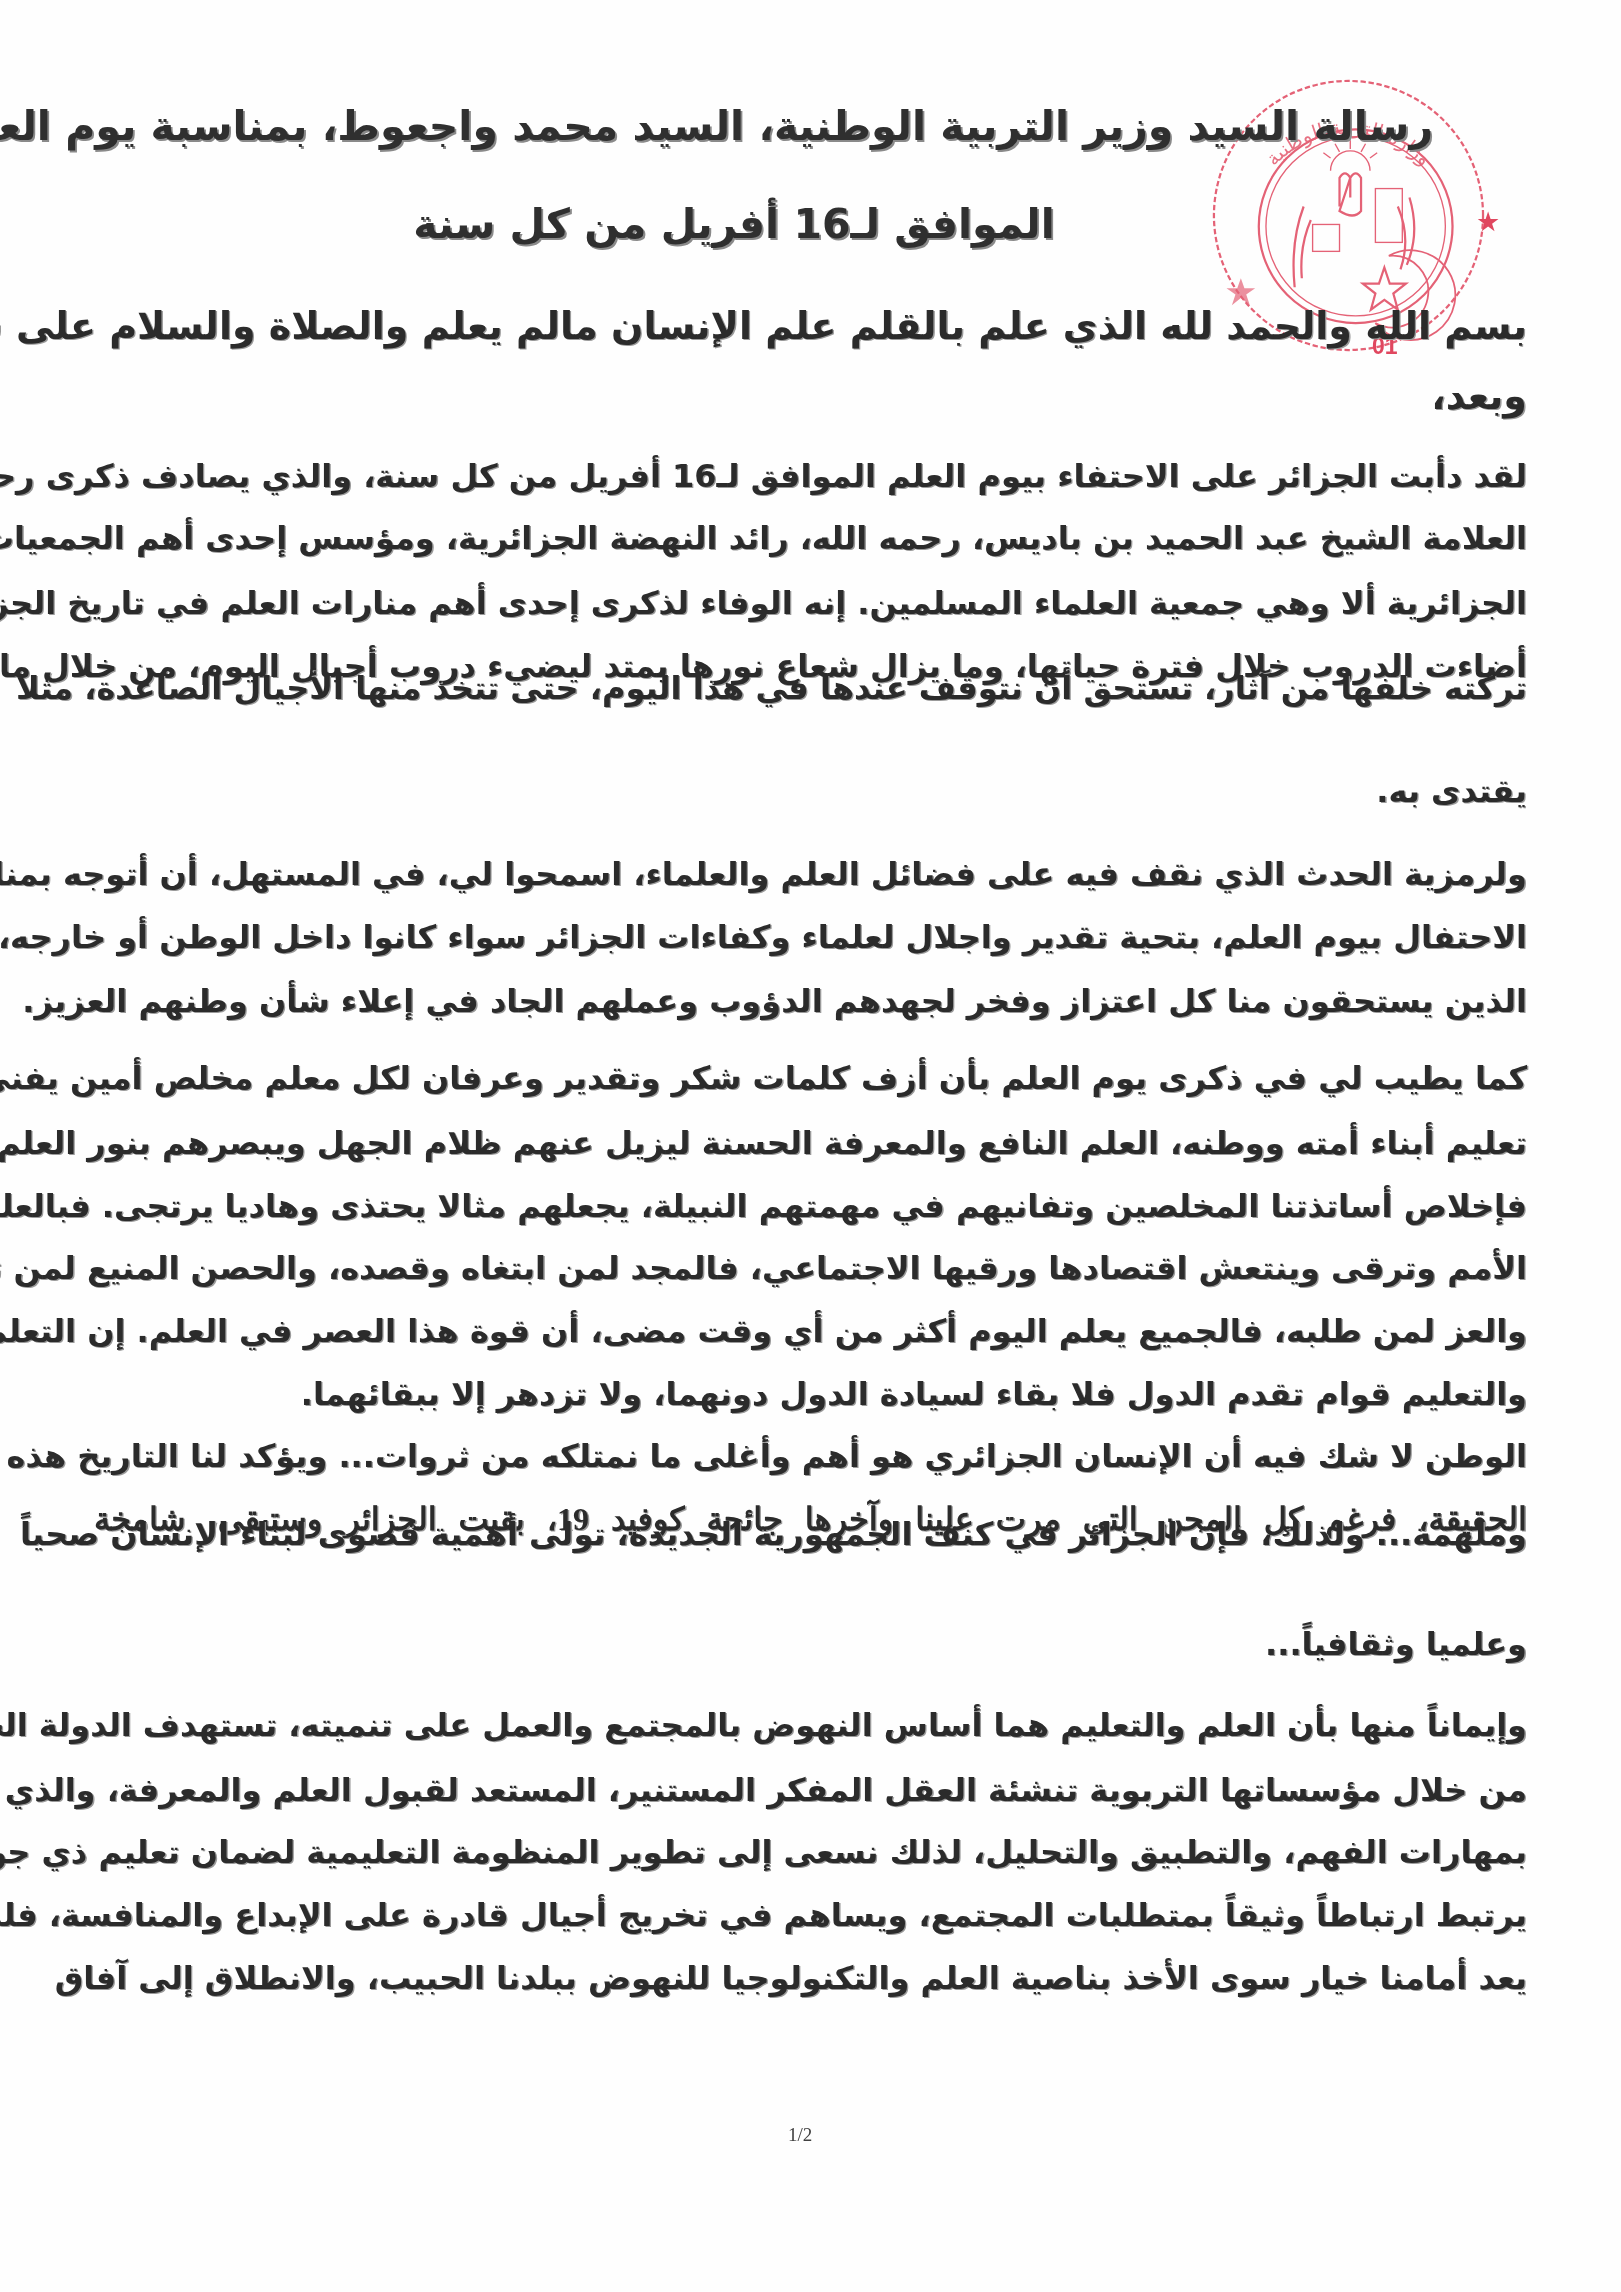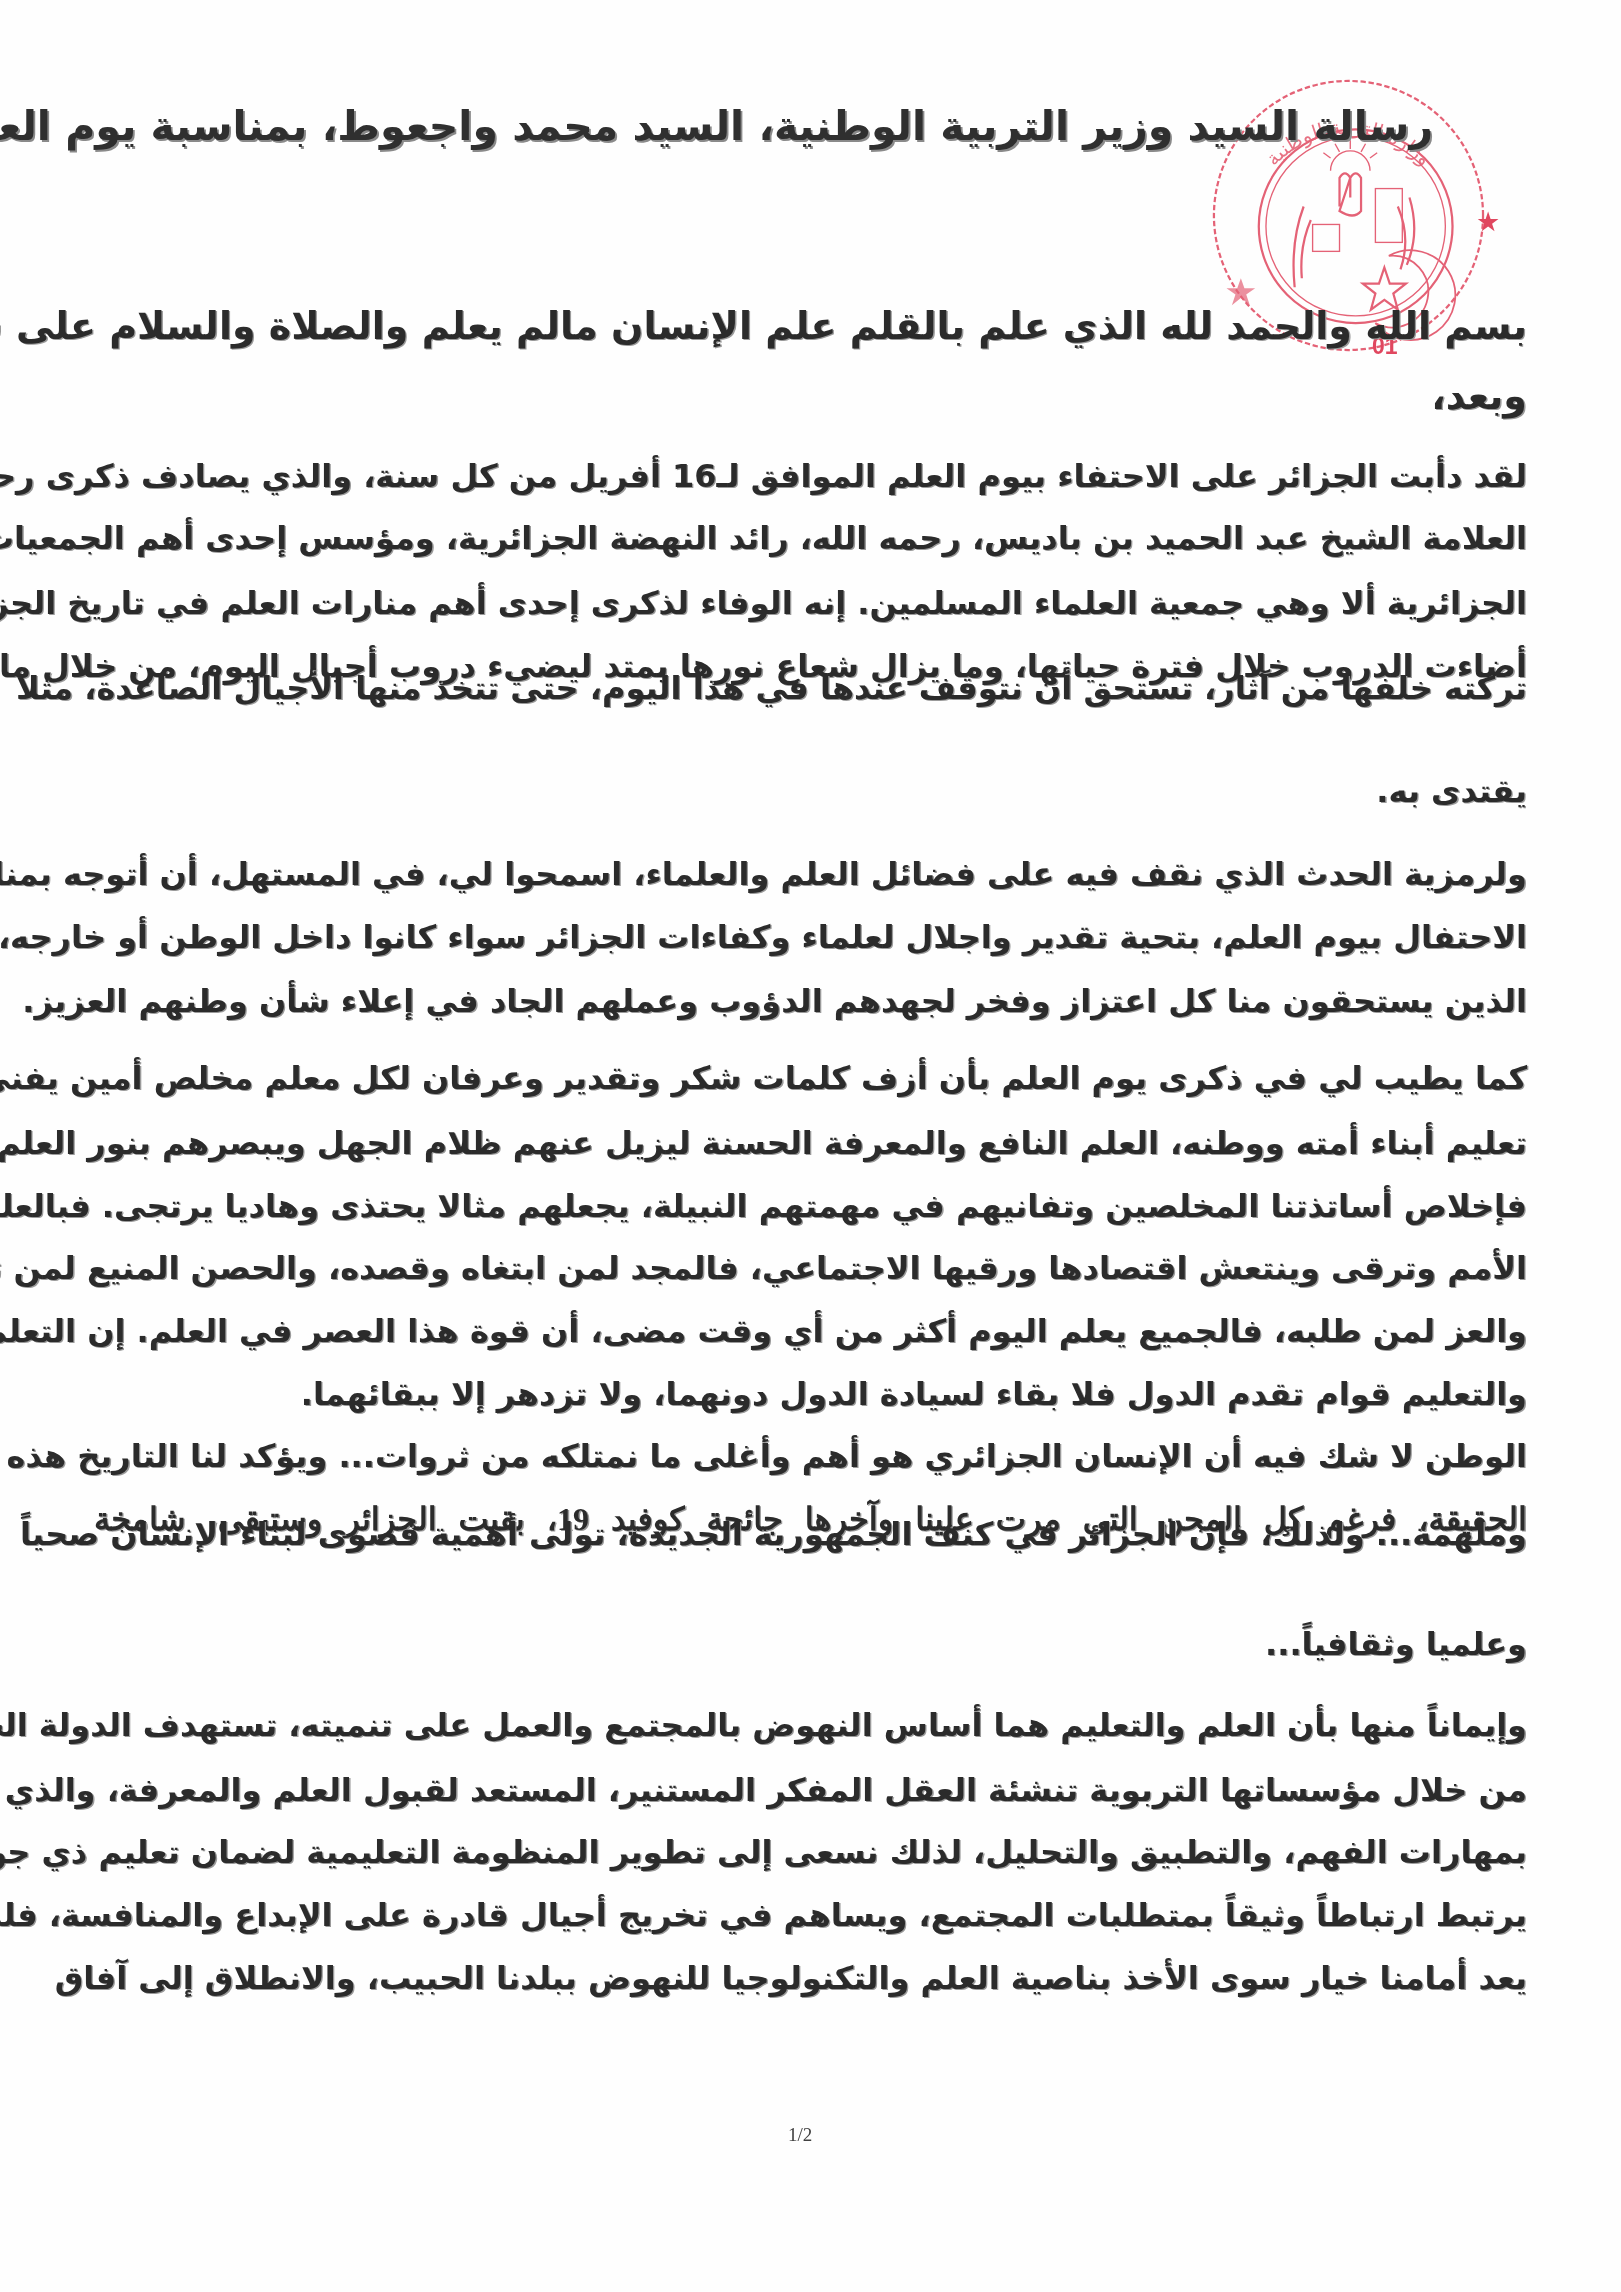--- a/index.html
+++ b/index.html
@@ -140,20 +140,21 @@
       <path id="arcTop" d="M 60 170 A 112 112 0 0 1 280 170"></path>
     </defs>
     <text font-family="DejaVu Sans, sans-serif" font-size="22" fill="#e0475f" opacity="0.9">
       <textPath href="#arcTop" startOffset="50%" text-anchor="middle">وزارة التربية الوطنية</textPath>
     </text>
   </svg>
   <span class="star-right">★</span>
   <span class="stamp-number">01</span>
 
   <div class="title t1">رسالة السيد وزير التربية الوطنية، السيد محمد واجعوط، بمناسبة يوم العلم</div>
+  <div class="title t2">الموافق لـ16 أفريل من كل سنة</div>
 
   <div class="body">
     <div class="line full basmala" style="top:304px;">بسم الله والحمد لله الذي علم بالقلم علم الإنسان مالم يعلم والصلاة والسلام على سيدنا محمد،</div>
     <div class="line basmala" style="top:374px;">وبعد،</div>
 
     <div>
       <div class="line full" style="top:457px;">لقد دأبت الجزائر على الاحتفاء بيوم العلم الموافق لـ16 أفريل من كل سنة، والذي يصادف ذكرى رحيل</div>
       <div class="line full" style="top:519px;">العلامة الشيخ عبد الحميد بن باديس، رحمه الله، رائد النهضة الجزائرية، ومؤسس إحدى أهم الجمعيات</div>
       <div class="line full" style="top:584px;">الجزائرية ألا وهي جمعية العلماء المسلمين. إنه الوفاء لذكرى إحدى أهم منارات العلم في تاريخ الجزائر، التي</div>
       <div class="line full" style="top:647px;">أضاءت الدروب خلال فترة حياتها، وما يزال شعاع نورها يمتد ليضيء دروب أجيال اليوم، من خلال ما</div>

